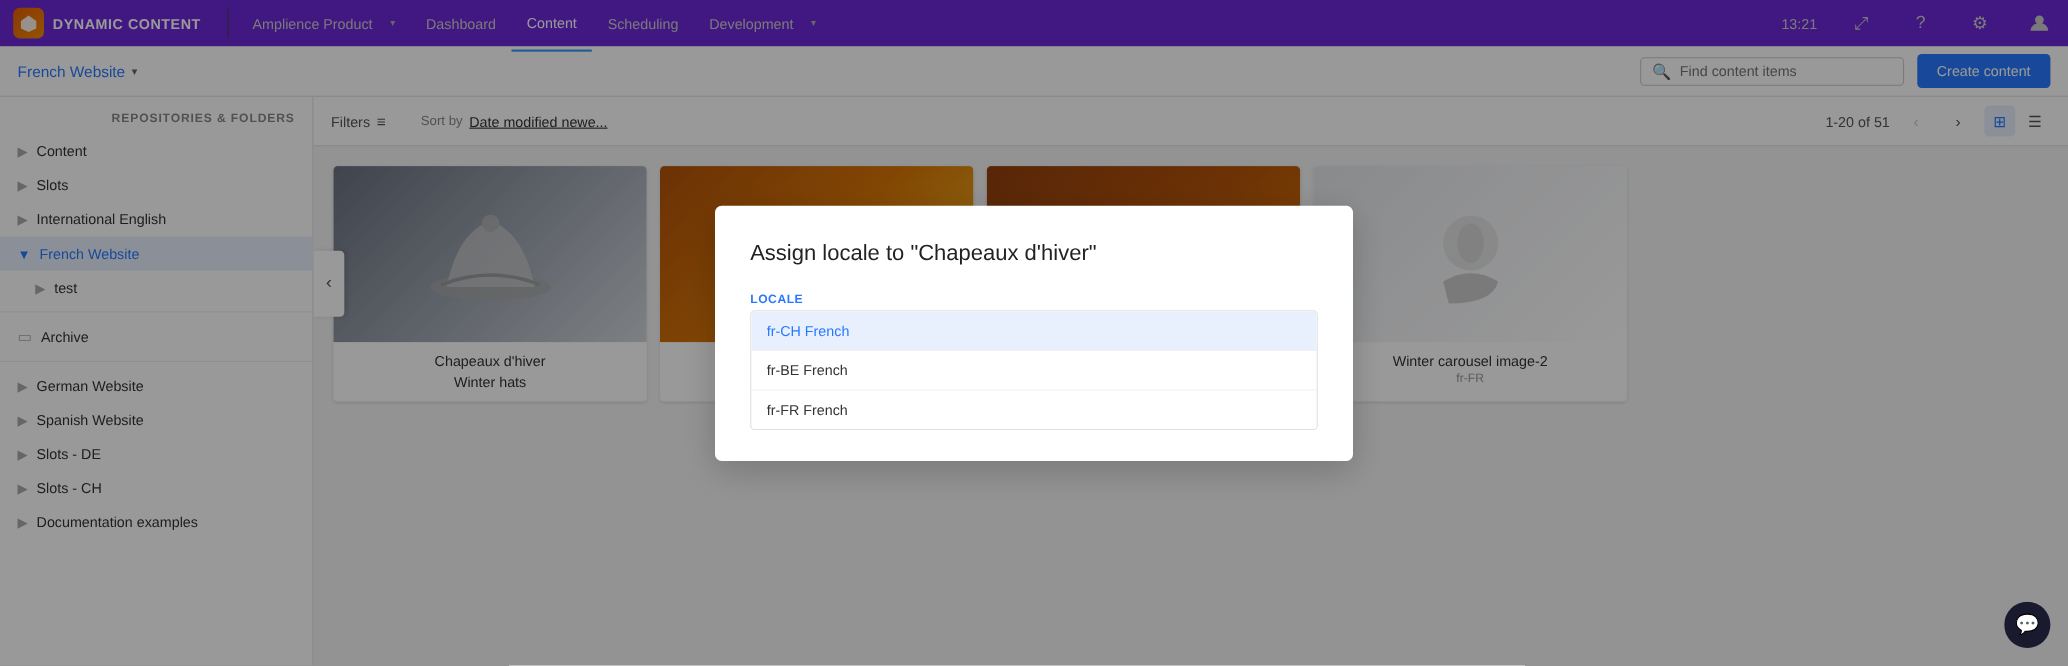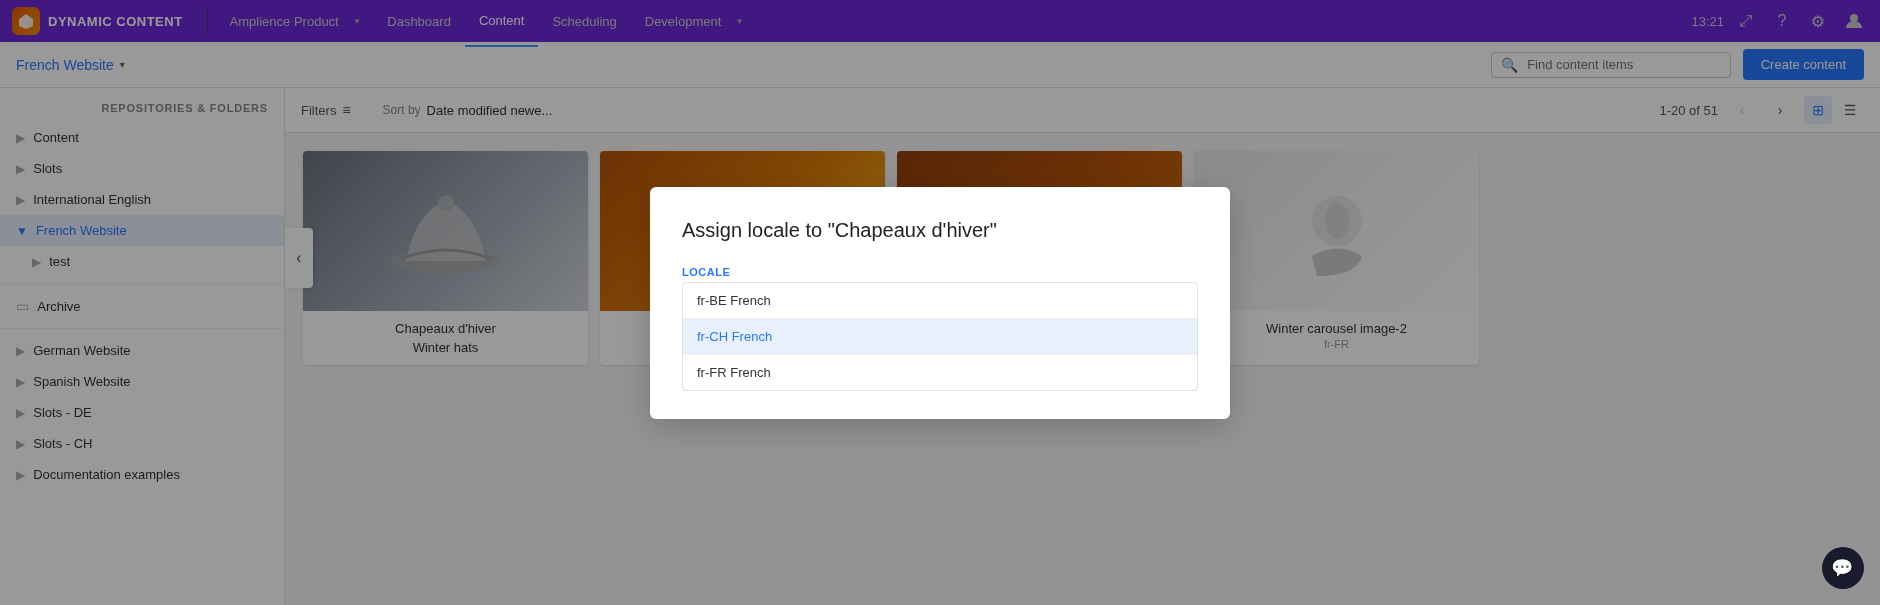--- a/index.html
+++ b/index.html
@@ -58,21 +58,21 @@
       border-bottom: 2px solid #3b9cf6;
     }
     .nav-item .caret {
       font-size: 9px;
       color: #aaa;
     }
     .nav-right {
       margin-left: auto;
       display: flex;
       align-items: center;
-      gap: 8px;
+      gap: 26px;
       color: #ccc;
       font-size: 13px;
     }
     .nav-right .time { color: #ccc; }
     .nav-icon-btn {
       width: 28px; height: 28px;
       display: flex; align-items: center; justify-content: center;
       cursor: pointer; color: #ccc; font-size: 16px;
       border-radius: 4px;
     }
@@ -185,21 +185,21 @@
     }
     .filter-btn {
       display: flex; align-items: center; gap: 6px;
       cursor: pointer; color: #555; font-size: 13px;
     }
     .sort-area {
       display: flex; align-items: center; gap: 6px;
       margin-left: 20px;
     }
     .sort-label { color: #888; font-size: 12px; }
-    .sort-value { color: #333; font-size: 13px; font-weight: 500; cursor: pointer; }
+    .sort-value { color: #333; font-size: 13px; font-weight: 500; cursor: pointer; text-decoration: underline; }
     .pagination {
       margin-left: auto;
       display: flex; align-items: center; gap: 10px;
       font-size: 13px; color: #555;
     }
     .page-btn {
       width: 28px; height: 28px;
       display: flex; align-items: center; justify-content: center;
       cursor: pointer; border-radius: 4px; color: #555;
       font-size: 14px;
@@ -543,22 +543,22 @@
   </main>
 </div>
 
 <div class="modal-overlay">
   <div class="modal">
     <div class="modal-title">Assign locale to "Chapeaux d'hiver"</div>
 
     <div class="locale-label">Locale</div>
 
     <div class="locale-dropdown">
+      <div class="locale-option selected">fr-CH French</div>
       <div class="locale-option">fr-BE French</div>
-      <div class="locale-option selected">fr-CH French</div>
       <div class="locale-option">fr-FR French</div>
     </div>
 
   </div>
 </div>
 
 <div class="chat-widget">
   <span>💬</span>
 </div>
 

